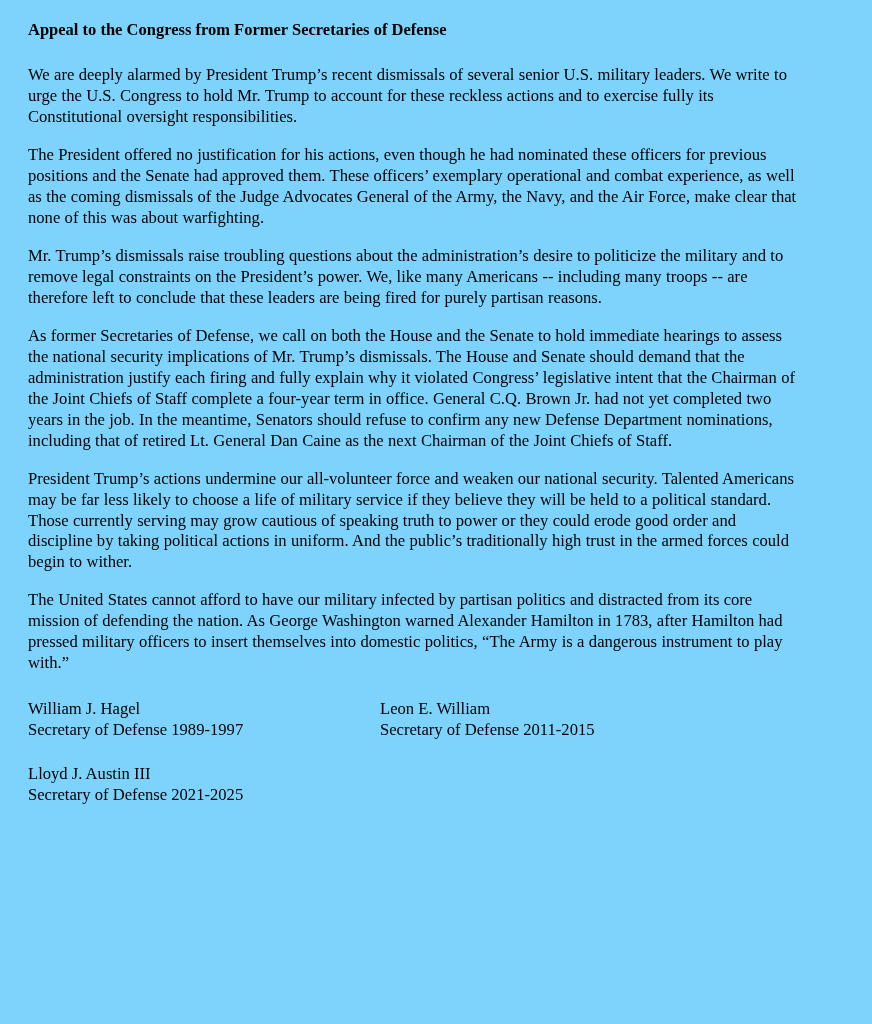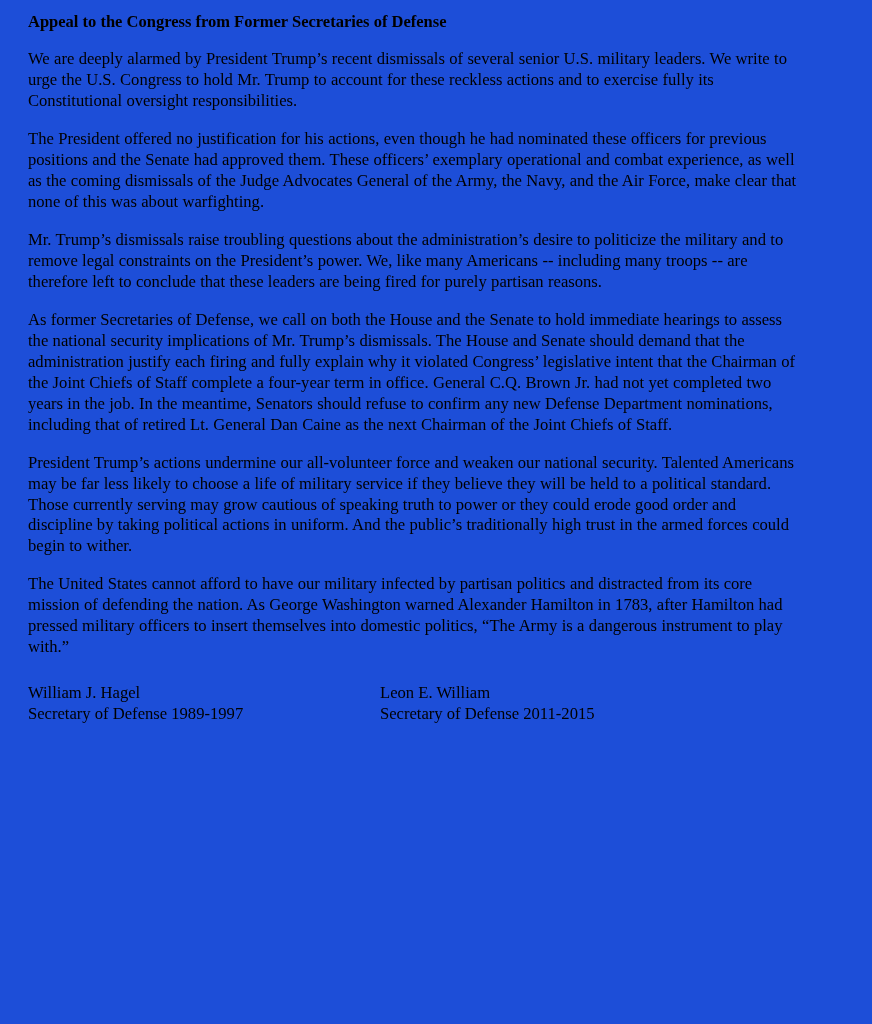--- a/index.html
+++ b/index.html
@@ -12,22 +12,22 @@
     height: 1024px;
     font-family: "Liberation Serif", "DejaVu Serif", serif;
     color: #000000;
     -webkit-font-smoothing: antialiased;
   }
   .page {
     position: relative;
     width: 872px;
     min-height: 1024px;
     box-sizing: border-box;
-    padding: 12px 72px 0 28px;
-    background: #1d4ed8;
+    padding: 20px 72px 0 28px;
+    background: #7dd3fc;
   }
   .doc-title {
     font-weight: bold;
     font-size: 16.5px;
     line-height: 1.26;
     margin: 0;
   }
   .doc-date {
     font-weight: bold;
     font-size: 16.5px;
@@ -40,21 +40,21 @@
     line-height: 0;
   }
   p.body-par {
     font-size: 16.6px;
     line-height: 1.265;
     margin: 0 0 17px 0;
     text-align: left;
     word-spacing: 0.2px;
   }
   p.body-par:first-of-type {
-    margin-top: 0;
+    margin-top: 8px;
   }
   .spacer-top {
     height: 16px;
   }
   .signatures {
     margin-top: 24px;
     width: 100%;
     border-collapse: collapse;
   }
   .signatures td {
@@ -98,16 +98,26 @@
       <tr>
         <td class="col-left">
           <span class="sig-name">William J. Hagel</span>
           <span class="sig-role">Secretary of Defense 1989-1997</span>
         </td>
         <td class="col-right">
           <span class="sig-name">Leon E. William</span>
           <span class="sig-role">Secretary of Defense 2011-2015</span>
         </td>
       </tr>
+      <tr>
+        <td class="col-left">
+          <span class="sig-name">Lloyd J. Austin III</span>
+          <span class="sig-role">Secretary of Defense 2021-2025</span>
+        </td>
+        <td class="col-right">
+          <span class="sig-empty"></span>
+          <span class="sig-empty"></span>
+        </td>
+      </tr>
     </tbody>
   </table>
 
 </div>
 
 </body></html>

